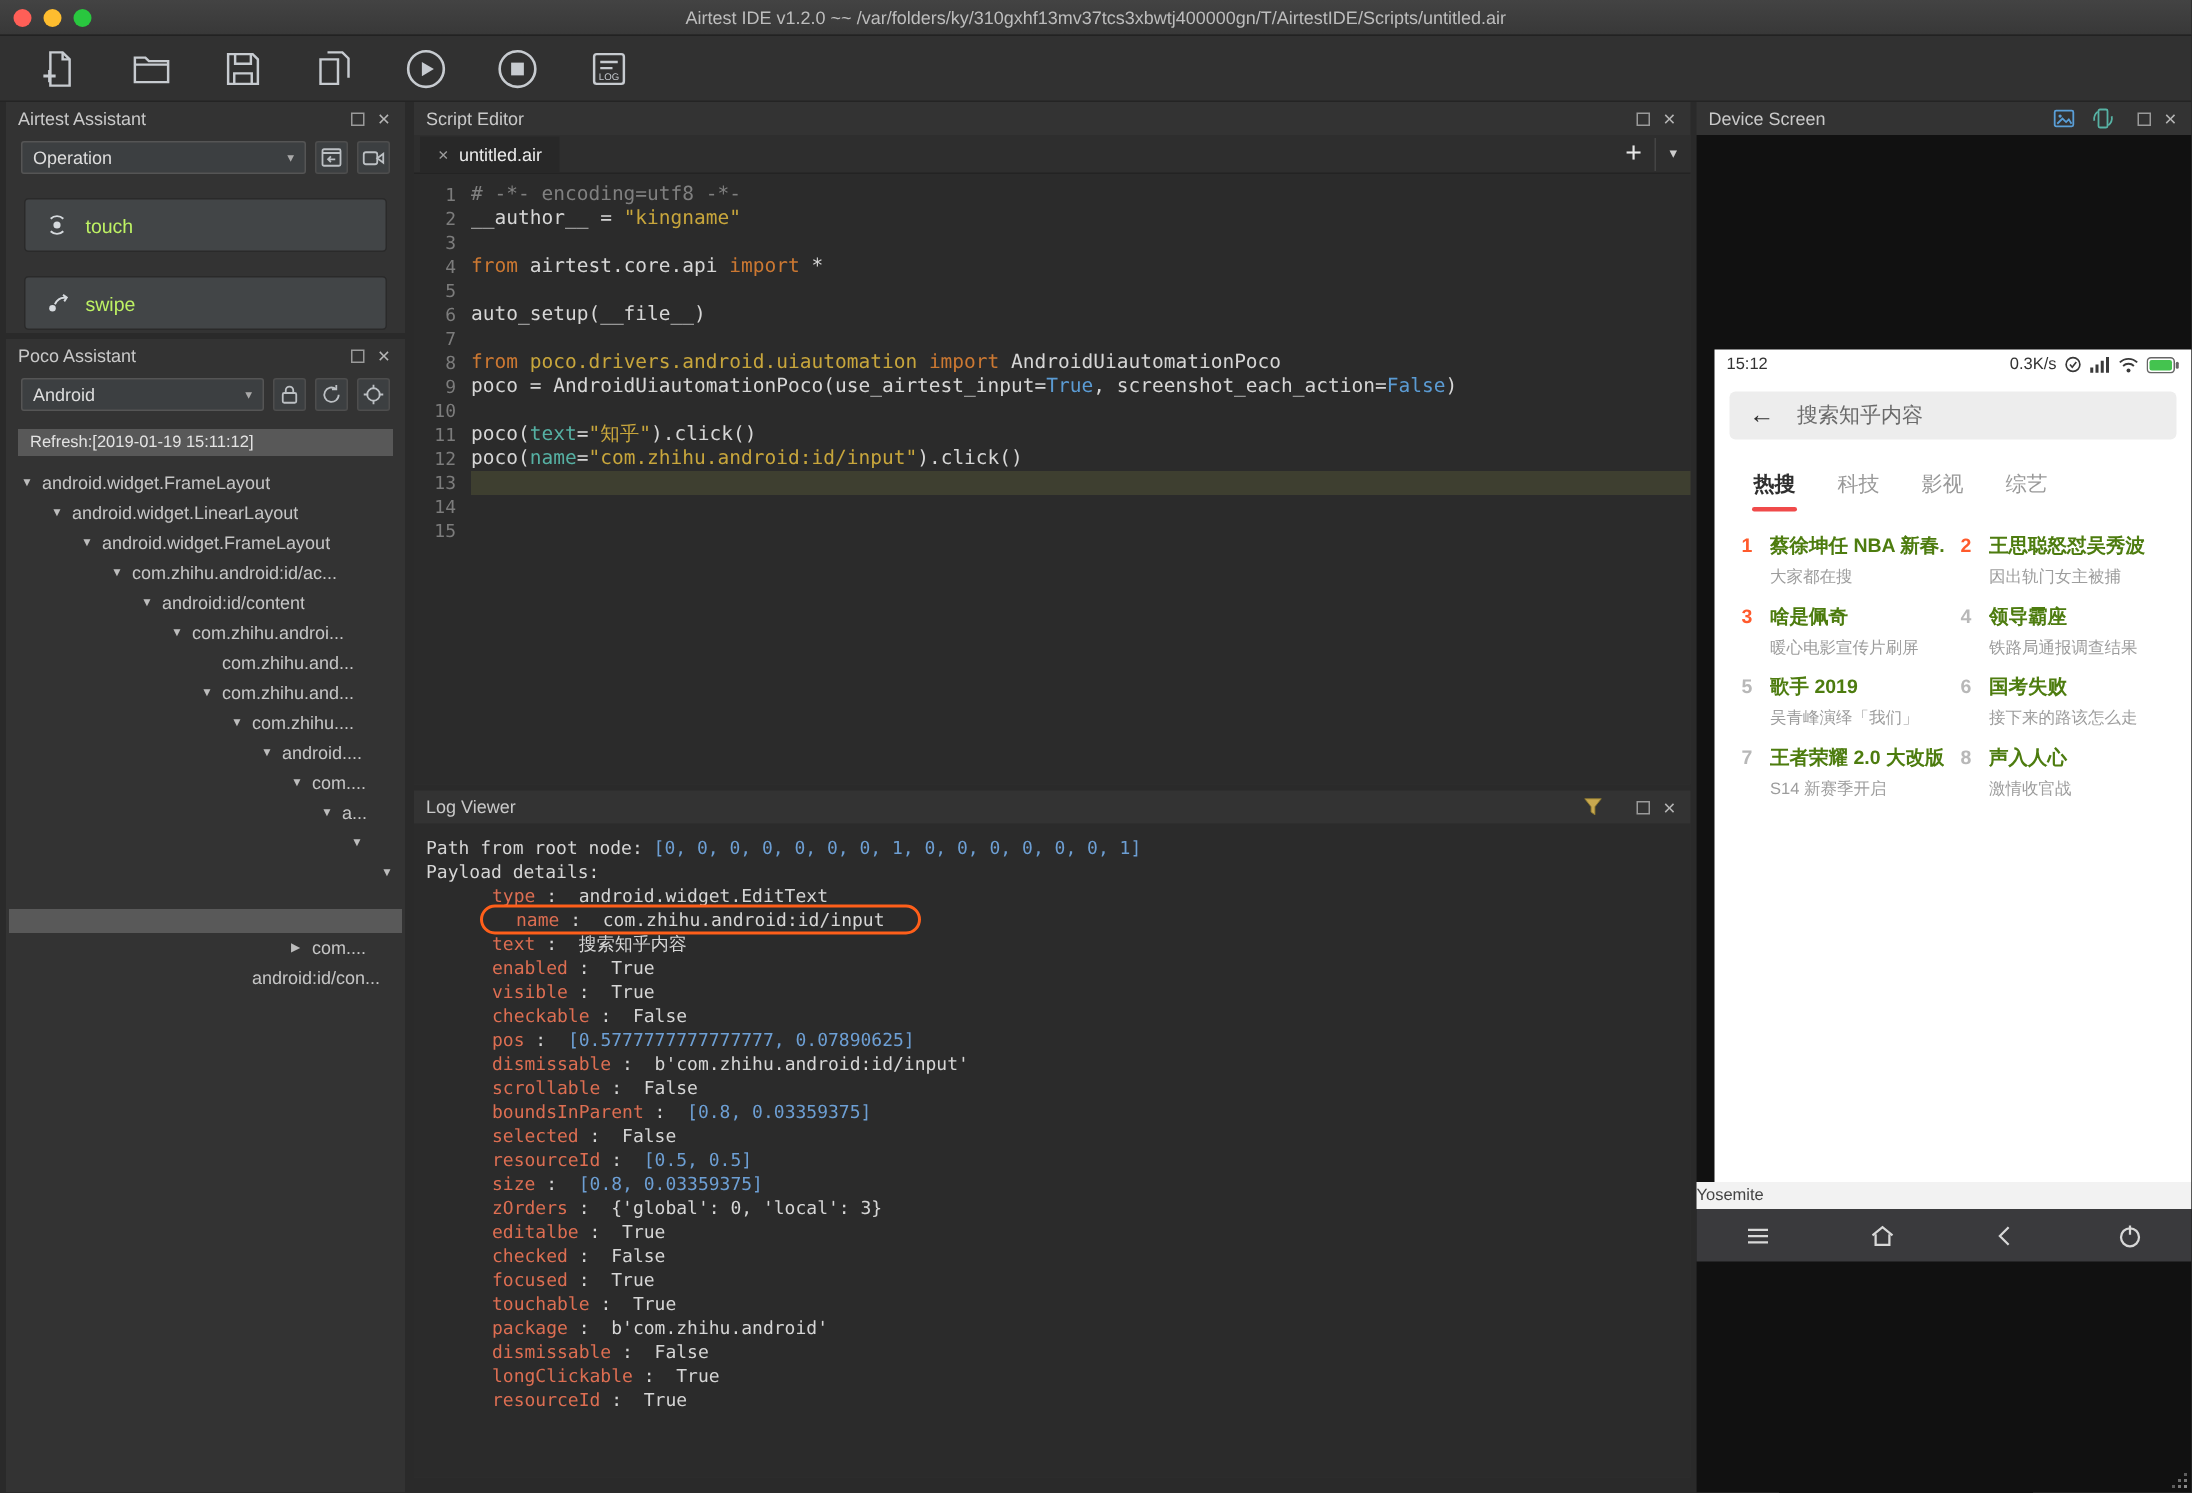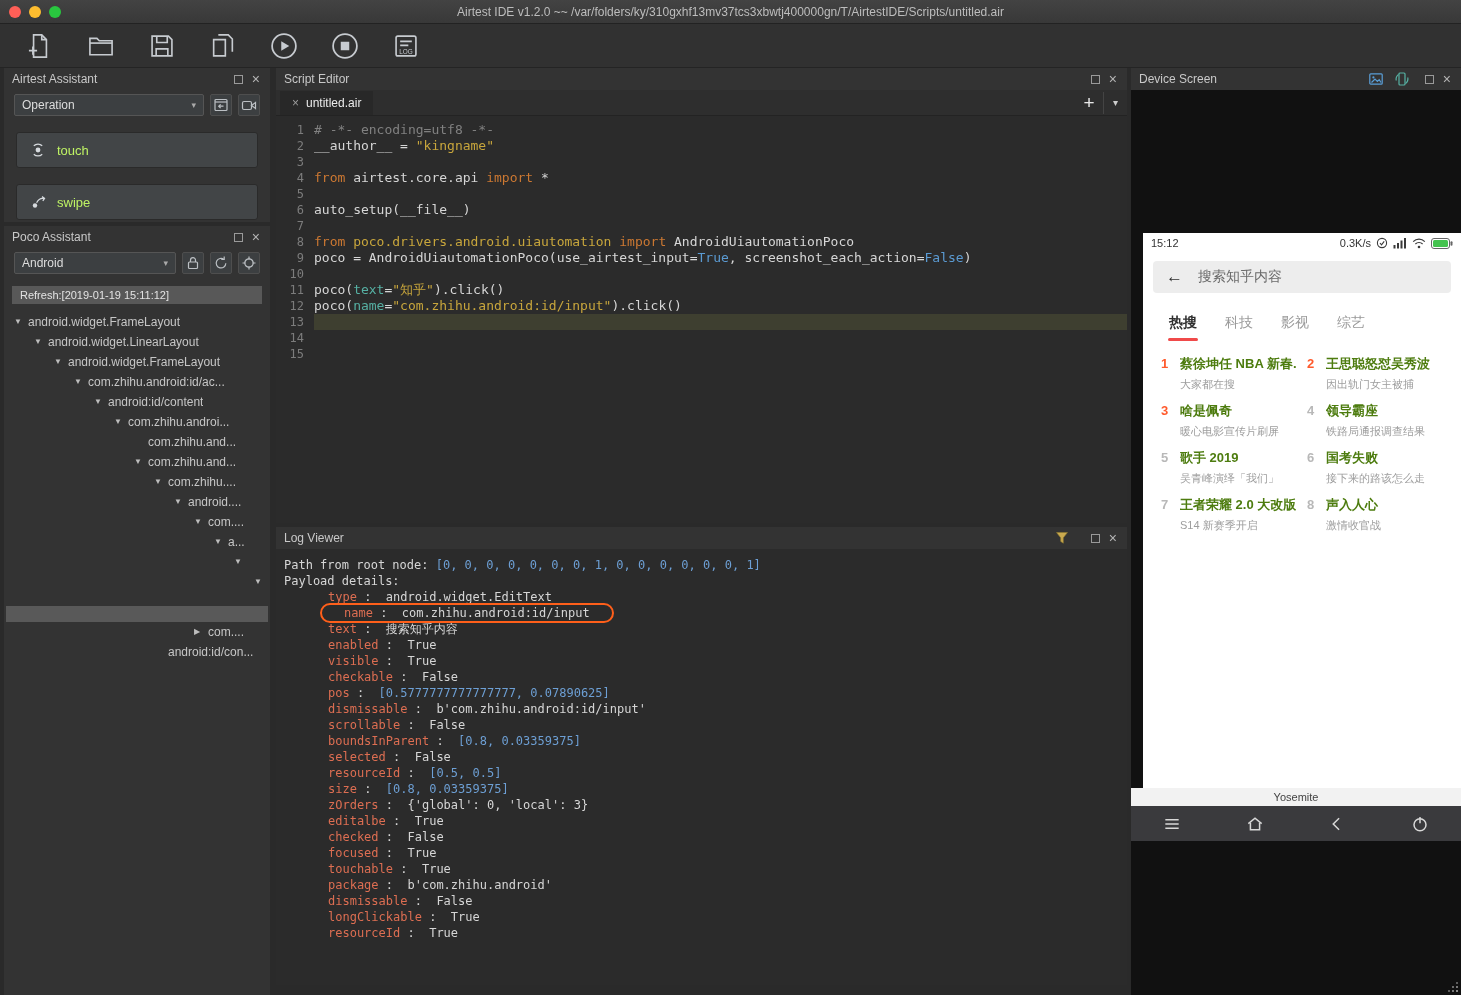--- a/index.html
+++ b/index.html
@@ -98,21 +98,21 @@
   .dtab.active { color:#2f2f2f; font-weight:bold; }
   .dtab.active::after { content:""; position:absolute; left:-1px; right:-1px; bottom:-9px;
     height:3px; background:#f04a4a; border-radius:2px; }
   .dgrid { padding:8px 18px 0; display:grid; grid-template-columns:1fr 1fr; column-gap:10px; }
   .ditem { height:47px; display:flex; gap:7px; overflow:hidden; }
   .ditem .rank { font-size:13px; font-weight:bold; color:#b8b8b8; flex:0 0 12px; padding-top:1px; }
   .ditem.hot .rank { color:#ff5a2c; }
   .ditem .t { font-size:13px; font-weight:bold; color:#4d7c0f; white-space:nowrap; overflow:hidden; }
   .ditem .s { font-size:11px; color:#9d9d9d; margin-top:4px; white-space:nowrap; overflow:hidden; }
   .yosemite { position:absolute; top:698px; left:0; right:0; height:18px; background:#f2f2f2;
-    text-align:center; font-size:11px; color:#444; line-height:18px; }
+    text-align:left; font-size:11px; color:#444; line-height:18px; }
   .dnav { position:absolute; top:716px; left:0; right:0; height:35px; background:#3a3a3d;
     display:flex; align-items:center; justify-content:space-around; }
   .nav-btn { width:44px; height:30px; display:flex; align-items:center; justify-content:center; }
 
   .size-grip { position:absolute; right:3px; bottom:3px; width:10px; height:10px; }
   .size-grip::after { content:""; position:absolute; right:0; bottom:0; width:2px; height:2px;
     background:#8a8a8a; box-shadow:-4px 0 #777, 0 -4px #777, -8px 0 #5c5c5c, 0 -8px #5c5c5c, -4px -4px #6a6a6a; }
 </style>
 </head>
 <body>

